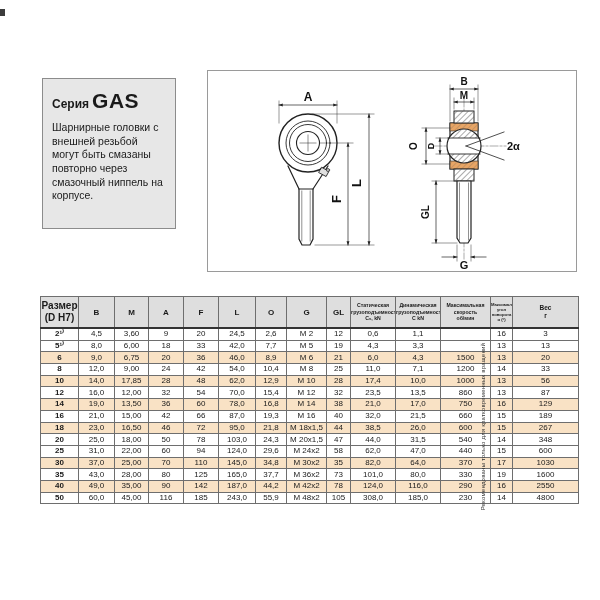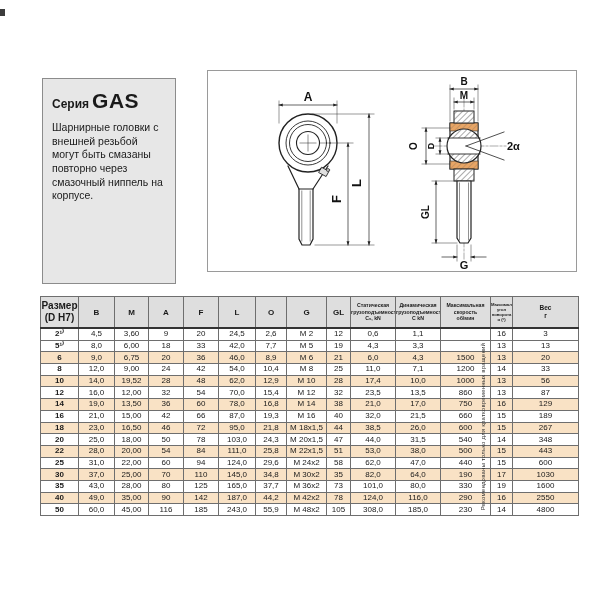--- a/index.html
+++ b/index.html
@@ -1,21 +1,21 @@
 <!DOCTYPE html>
 <html><head>
 <meta charset="utf-8">
 <style>
   html,body{margin:0;padding:0;}
   body{width:600px;height:600px;background:#fff;font-family:"Liberation Sans",sans-serif;color:#1a1a1a;}
   .page{position:relative;width:600px;height:600px;background:#fff;overflow:hidden;}
   .corner-tick{position:absolute;left:0;top:9px;width:5px;height:7px;background:#3c3c3c;}
 
   
-  .info-box{position:absolute;left:42px;top:78px;width:134px;height:206px;background:#e7e7e7;
+  .info-box{position:absolute;left:42px;top:78px;width:134px;height:151px;background:#e7e7e7;
     border:1px solid #8c8c8c;box-sizing:border-box;padding:10px 8px 12px 9px;display:flex;flex-direction:column;}
   .series-line{white-space:nowrap;}
   .series-label{font-size:12px;font-weight:bold;}
   .series-name{font-size:21px;font-weight:bold;letter-spacing:.5px;margin-left:3px;}
   .info-desc{font-size:10.5px;line-height:1.3;margin:8px 0 0 0;}
   .info-note{font-size:10.5px;line-height:1.3;margin:auto 0 2px 0;}
 
   
   .drawing-box{position:absolute;left:207px;top:70px;width:370px;height:202px;background:#fff;
     border:1px solid #9a9a9a;box-sizing:border-box;}
@@ -272,21 +272,21 @@
           <td>25</td>
           <td>11,0</td>
           <td>7,1</td>
           <td>1200</td>
           <td>14</td>
           <td>33</td>
         </tr>
         <tr class="stripe">
           <td class="size-col">10</td>
           <td>14,0</td>
-          <td>19,52</td>
+          <td>17,85</td>
           <td>28</td>
           <td>48</td>
           <td>62,0</td>
           <td>12,9</td>
           <td>M 10</td>
           <td>28</td>
           <td>17,4</td>
           <td>10,0</td>
           <td>1000</td>
           <td>13</td>
@@ -365,36 +365,20 @@
           <td>103,0</td>
           <td>24,3</td>
           <td>M 20x1,5</td>
           <td>47</td>
           <td>44,0</td>
           <td>31,5</td>
           <td>540</td>
           <td>14</td>
           <td>348</td>
         </tr>
-        <tr class="stripe">
-          <td class="size-col">22</td>
-          <td>28,0</td>
-          <td>20,00</td>
-          <td>54</td>
-          <td>84</td>
-          <td>111,0</td>
-          <td>25,8</td>
-          <td>M 22x1,5</td>
-          <td>51</td>
-          <td>53,0</td>
-          <td>38,0</td>
-          <td>500</td>
-          <td>15</td>
-          <td>443</td>
-        </tr>
         <tr>
           <td class="size-col">25</td>
           <td>31,0</td>
           <td>22,00</td>
           <td>60</td>
           <td>94</td>
           <td>124,0</td>
           <td>29,6</td>
           <td>M 24x2</td>
           <td>58</td>
@@ -409,21 +393,21 @@
           <td>37,0</td>
           <td>25,00</td>
           <td>70</td>
           <td>110</td>
           <td>145,0</td>
           <td>34,8</td>
           <td>M 30x2</td>
           <td>35</td>
           <td>82,0</td>
           <td>64,0</td>
-          <td>190</td>
+          <td>370</td>
           <td>17</td>
           <td>1030</td>
         </tr>
         <tr>
           <td class="size-col">35</td>
           <td>43,0</td>
           <td>28,00</td>
           <td>80</td>
           <td>125</td>
           <td>165,0</td>

